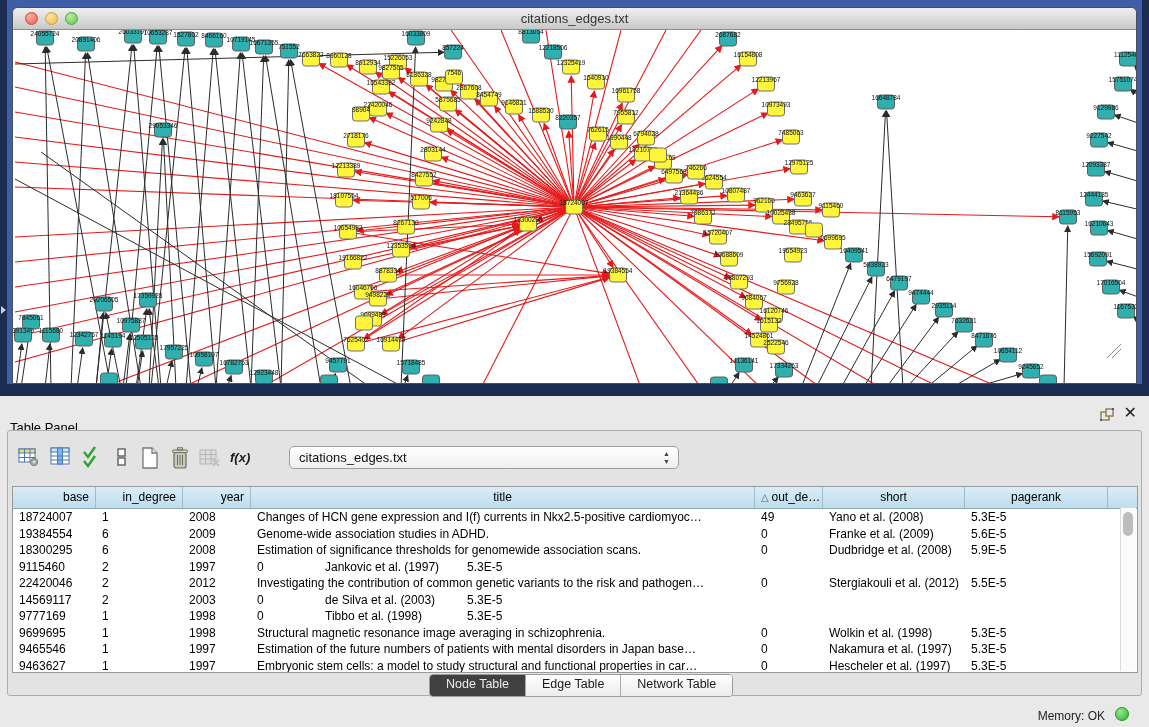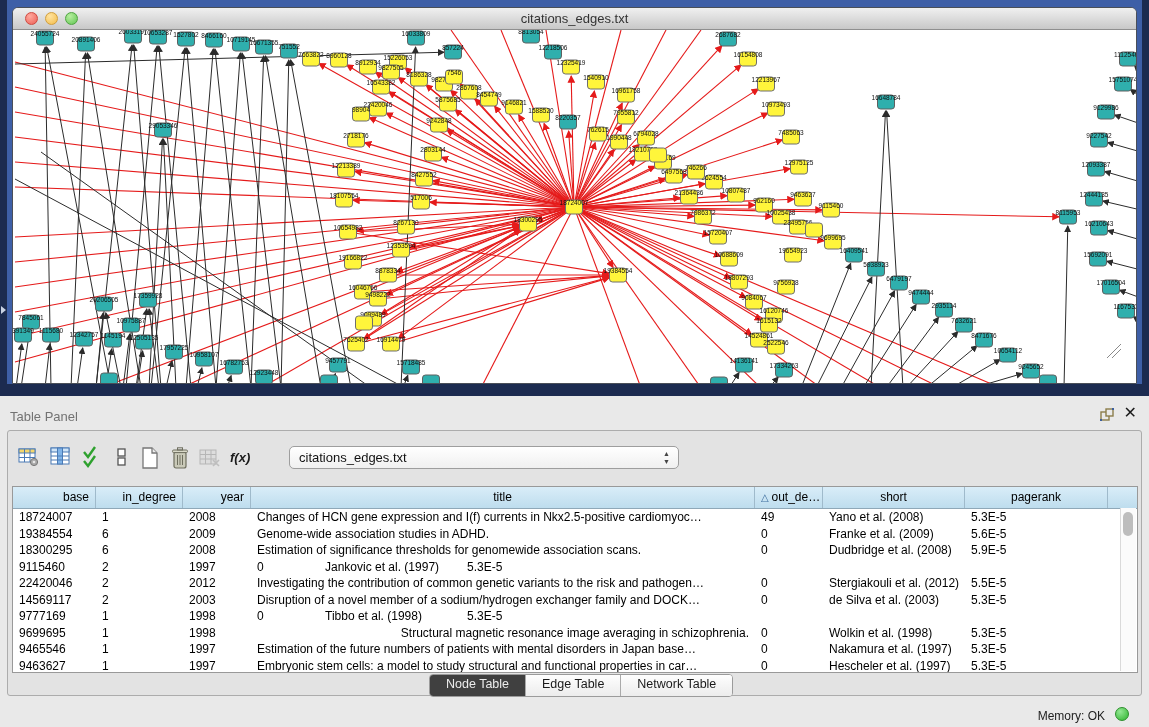--- a/index.html
+++ b/index.html
@@ -21,21 +21,21 @@
   .lights{position:absolute;left:12px;top:4px;display:flex;gap:7px}
   .light{width:13px;height:13px;border-radius:50%;box-sizing:border-box}
   .light.r{background:radial-gradient(circle at 35% 30%,#FFA99E,#EC5F55);border:1px solid #CE4A40}
   .light.y{background:radial-gradient(circle at 35% 30%,#FFE3A0,#F3BC49);border:1px solid #D19E3D}
   .light.g{background:radial-gradient(circle at 35% 30%,#B7EFA0,#62C553);border:1px solid #4FA441}
   .canvas{position:relative;width:1123px;height:354px;background:#fff}
   #net{position:absolute;left:0;top:0}
 
   
   .table-panel{position:absolute;left:0;top:396px;width:1149px;height:331px;background:#E9E9E9}
-  .tp-title{position:absolute;left:10px;top:13px;font-size:13px;color:#737373}
+  .tp-title{position:absolute;left:10px;top:24px;font-size:13px;color:#000000}
   .float-btn{position:absolute;right:34px;top:11px;cursor:default}
   .close-btn{position:absolute;right:12px;top:7px;font-size:16px;font-weight:bold;color:#1a1a1a}
   .inset{position:absolute;left:7px;top:34px;width:1135px;height:266px;background:#E3E3E3;
          border:1px solid #ACACAC;border-radius:3px;box-sizing:border-box}
   .ti{position:absolute;top:15px;width:24px;height:24px}
   .fx{position:absolute;top:19px;font-size:13px;font-weight:bold;color:#1a1a1a;font-style:italic}
   .combo{position:absolute;left:281px;top:15px;width:390px;height:23px;box-sizing:border-box;
          background:linear-gradient(#FFFFFF,#F0F0F0);border:1px solid #9E9E9E;border-radius:5px}
   .combo-val{font-size:13px;line-height:21px;padding-left:9px;color:#111}
   .stepper{position:absolute;right:8px;top:3px;font-size:7px;line-height:8px;color:#444;text-align:center}
@@ -940,38 +940,37 @@
             <div class="td" style="width: 68px;">2012</div>
             <div class="td" style="width: 504px;">Investigating the contribution of common genetic variants to the risk and pathogen…</div>
             <div class="td" style="width: 68px;">0</div>
             <div class="td" style="width: 142px;">Stergiakouli et al. (2012)</div>
             <div class="td" style="width: 143px;">5.5E-5</div>
           </div>
           <div class="tr">
             <div class="td" style="width: 83px;">14569117</div>
             <div class="td" style="width: 87px;">2</div>
             <div class="td" style="width: 68px;">2003</div>
-            <div class="td" style="width: 504px;">Disruption of a novel member of a sodium/hydrogen exchanger family and DOCK…</div>
             <div class="td" style="width: 68px;">0</div>
             <div class="td" style="width: 142px;">de Silva et al. (2003)</div>
             <div class="td" style="width: 143px;">5.3E-5</div>
           </div>
           <div class="tr">
             <div class="td" style="width: 83px;">9777169</div>
             <div class="td" style="width: 87px;">1</div>
             <div class="td" style="width: 68px;">1998</div>
             <div class="td" style="width: 68px;">0</div>
             <div class="td" style="width: 142px;">Tibbo et al. (1998)</div>
             <div class="td" style="width: 143px;">5.3E-5</div>
           </div>
           <div class="tr">
             <div class="td" style="width: 83px;">9699695</div>
             <div class="td" style="width: 87px;">1</div>
             <div class="td" style="width: 68px;">1998</div>
-            <div class="td" style="width: 504px; text-align: right;">Structural magnetic resonance image averaging in schizophrenia.</div>
+            <div class="td" style="width: 504px;">Structural magnetic resonance image averaging in schizophrenia.</div>
             <div class="td" style="width: 68px;">0</div>
             <div class="td" style="width: 142px;">Wolkin et al. (1998)</div>
             <div class="td" style="width: 143px;">5.3E-5</div>
           </div>
           <div class="tr">
             <div class="td" style="width: 83px;">9465546</div>
             <div class="td" style="width: 87px;">1</div>
             <div class="td" style="width: 68px;">1997</div>
             <div class="td" style="width: 504px;">Estimation of the future numbers of patients with mental disorders in Japan base…</div>
             <div class="td" style="width: 68px;">0</div>

